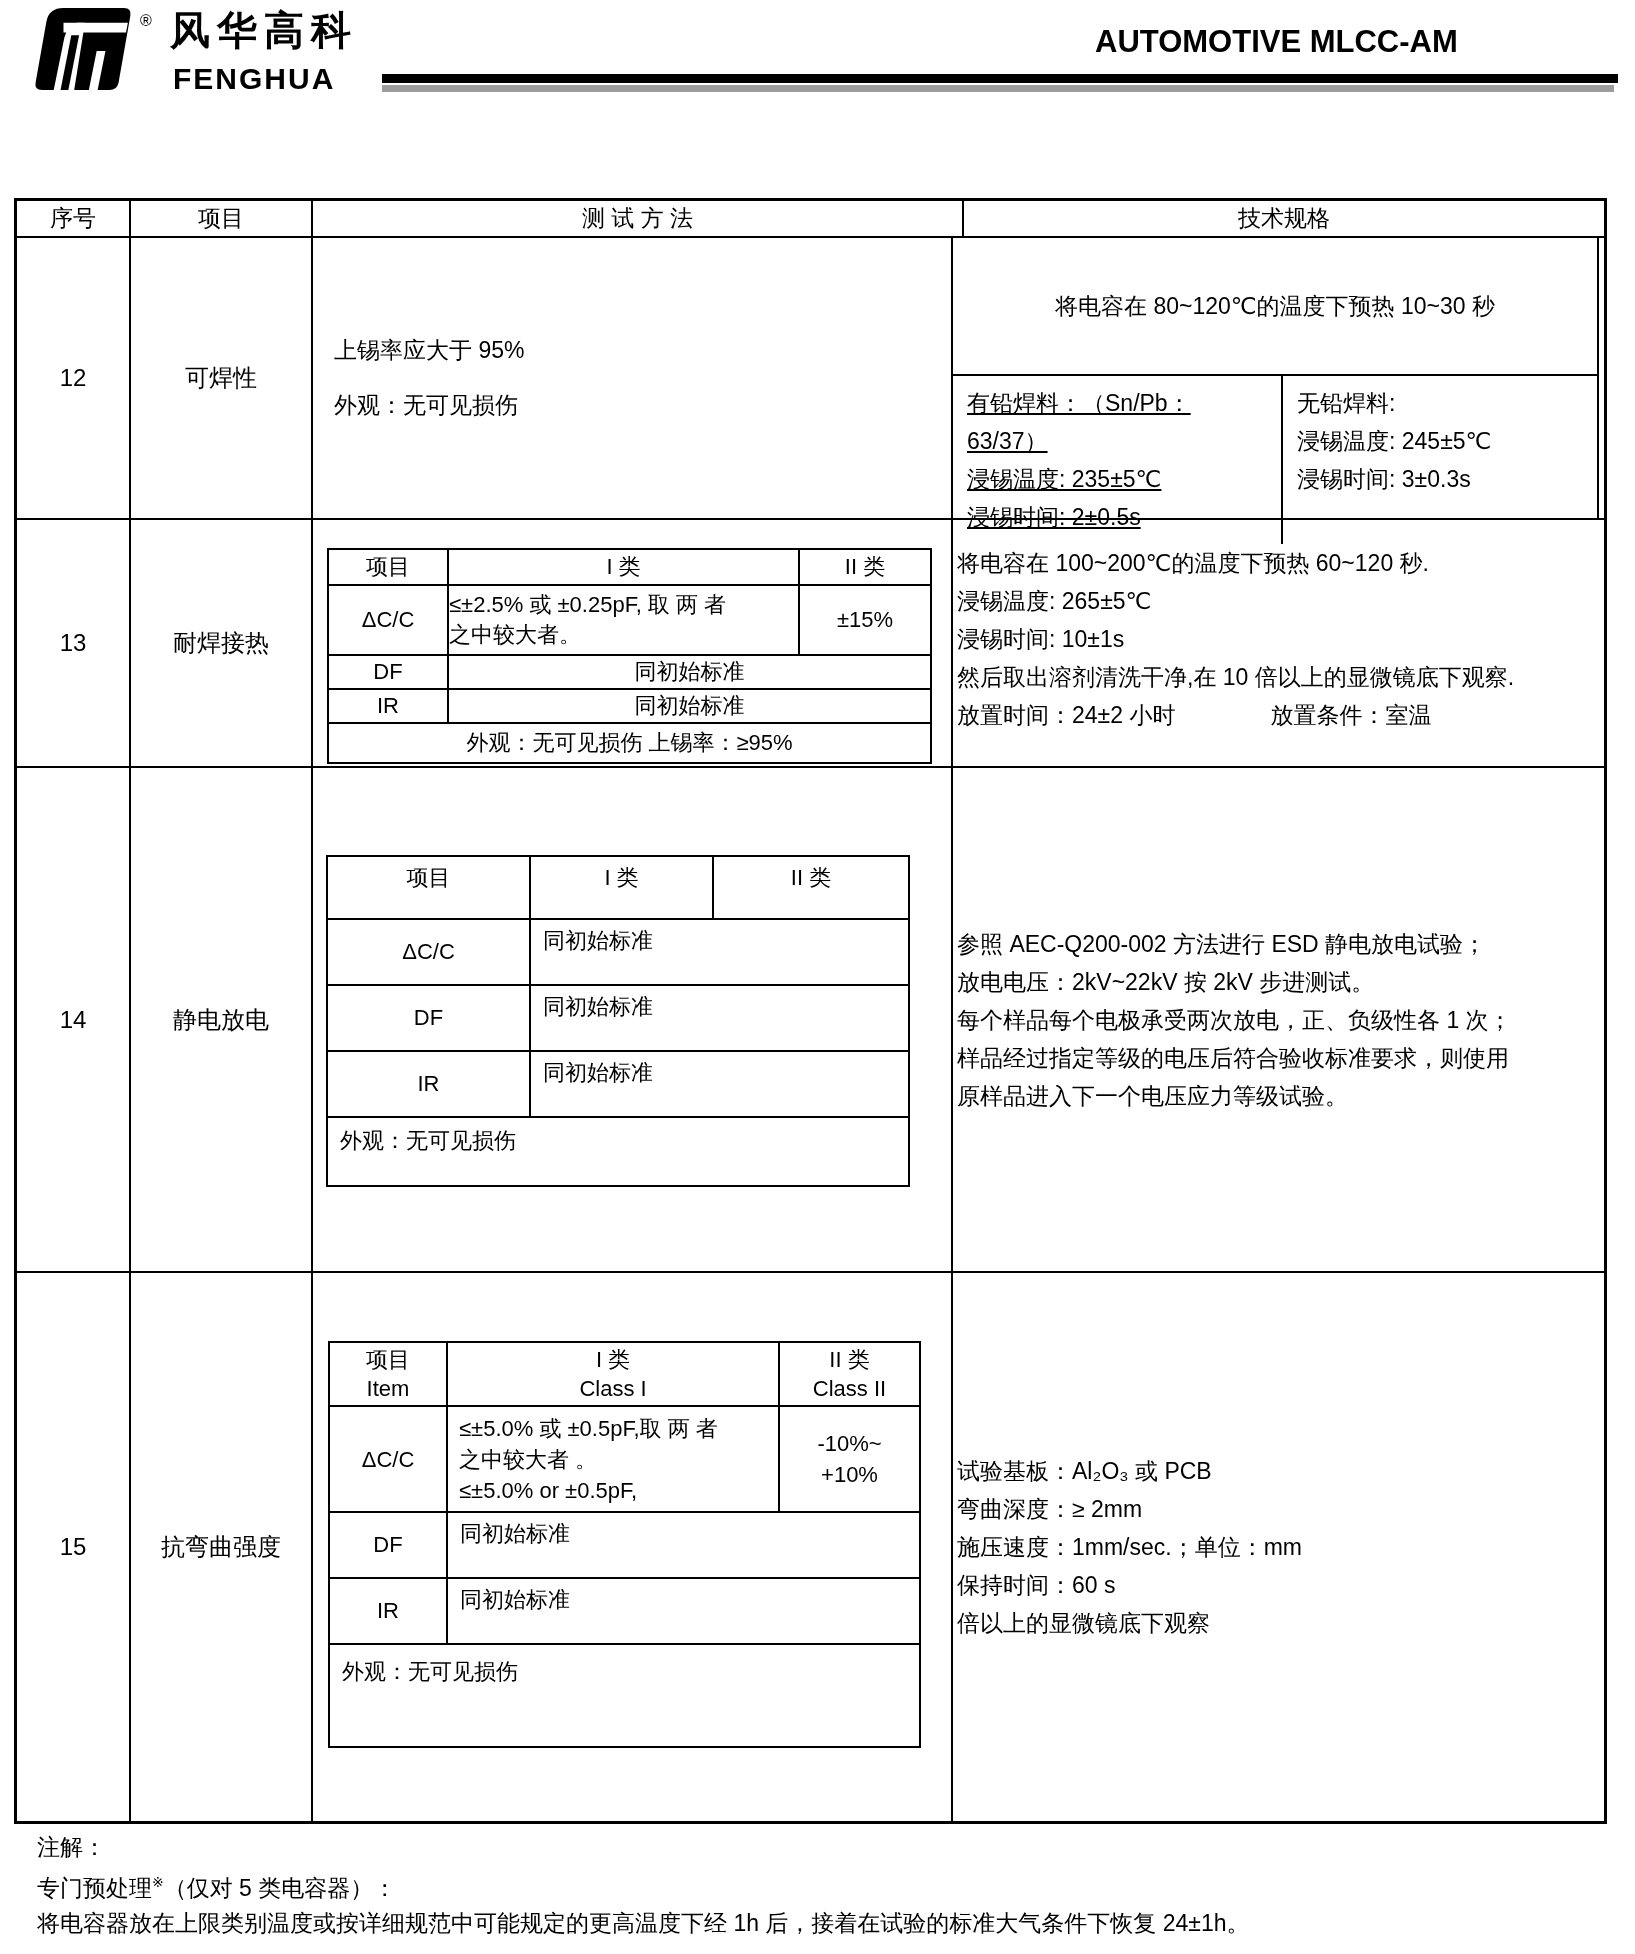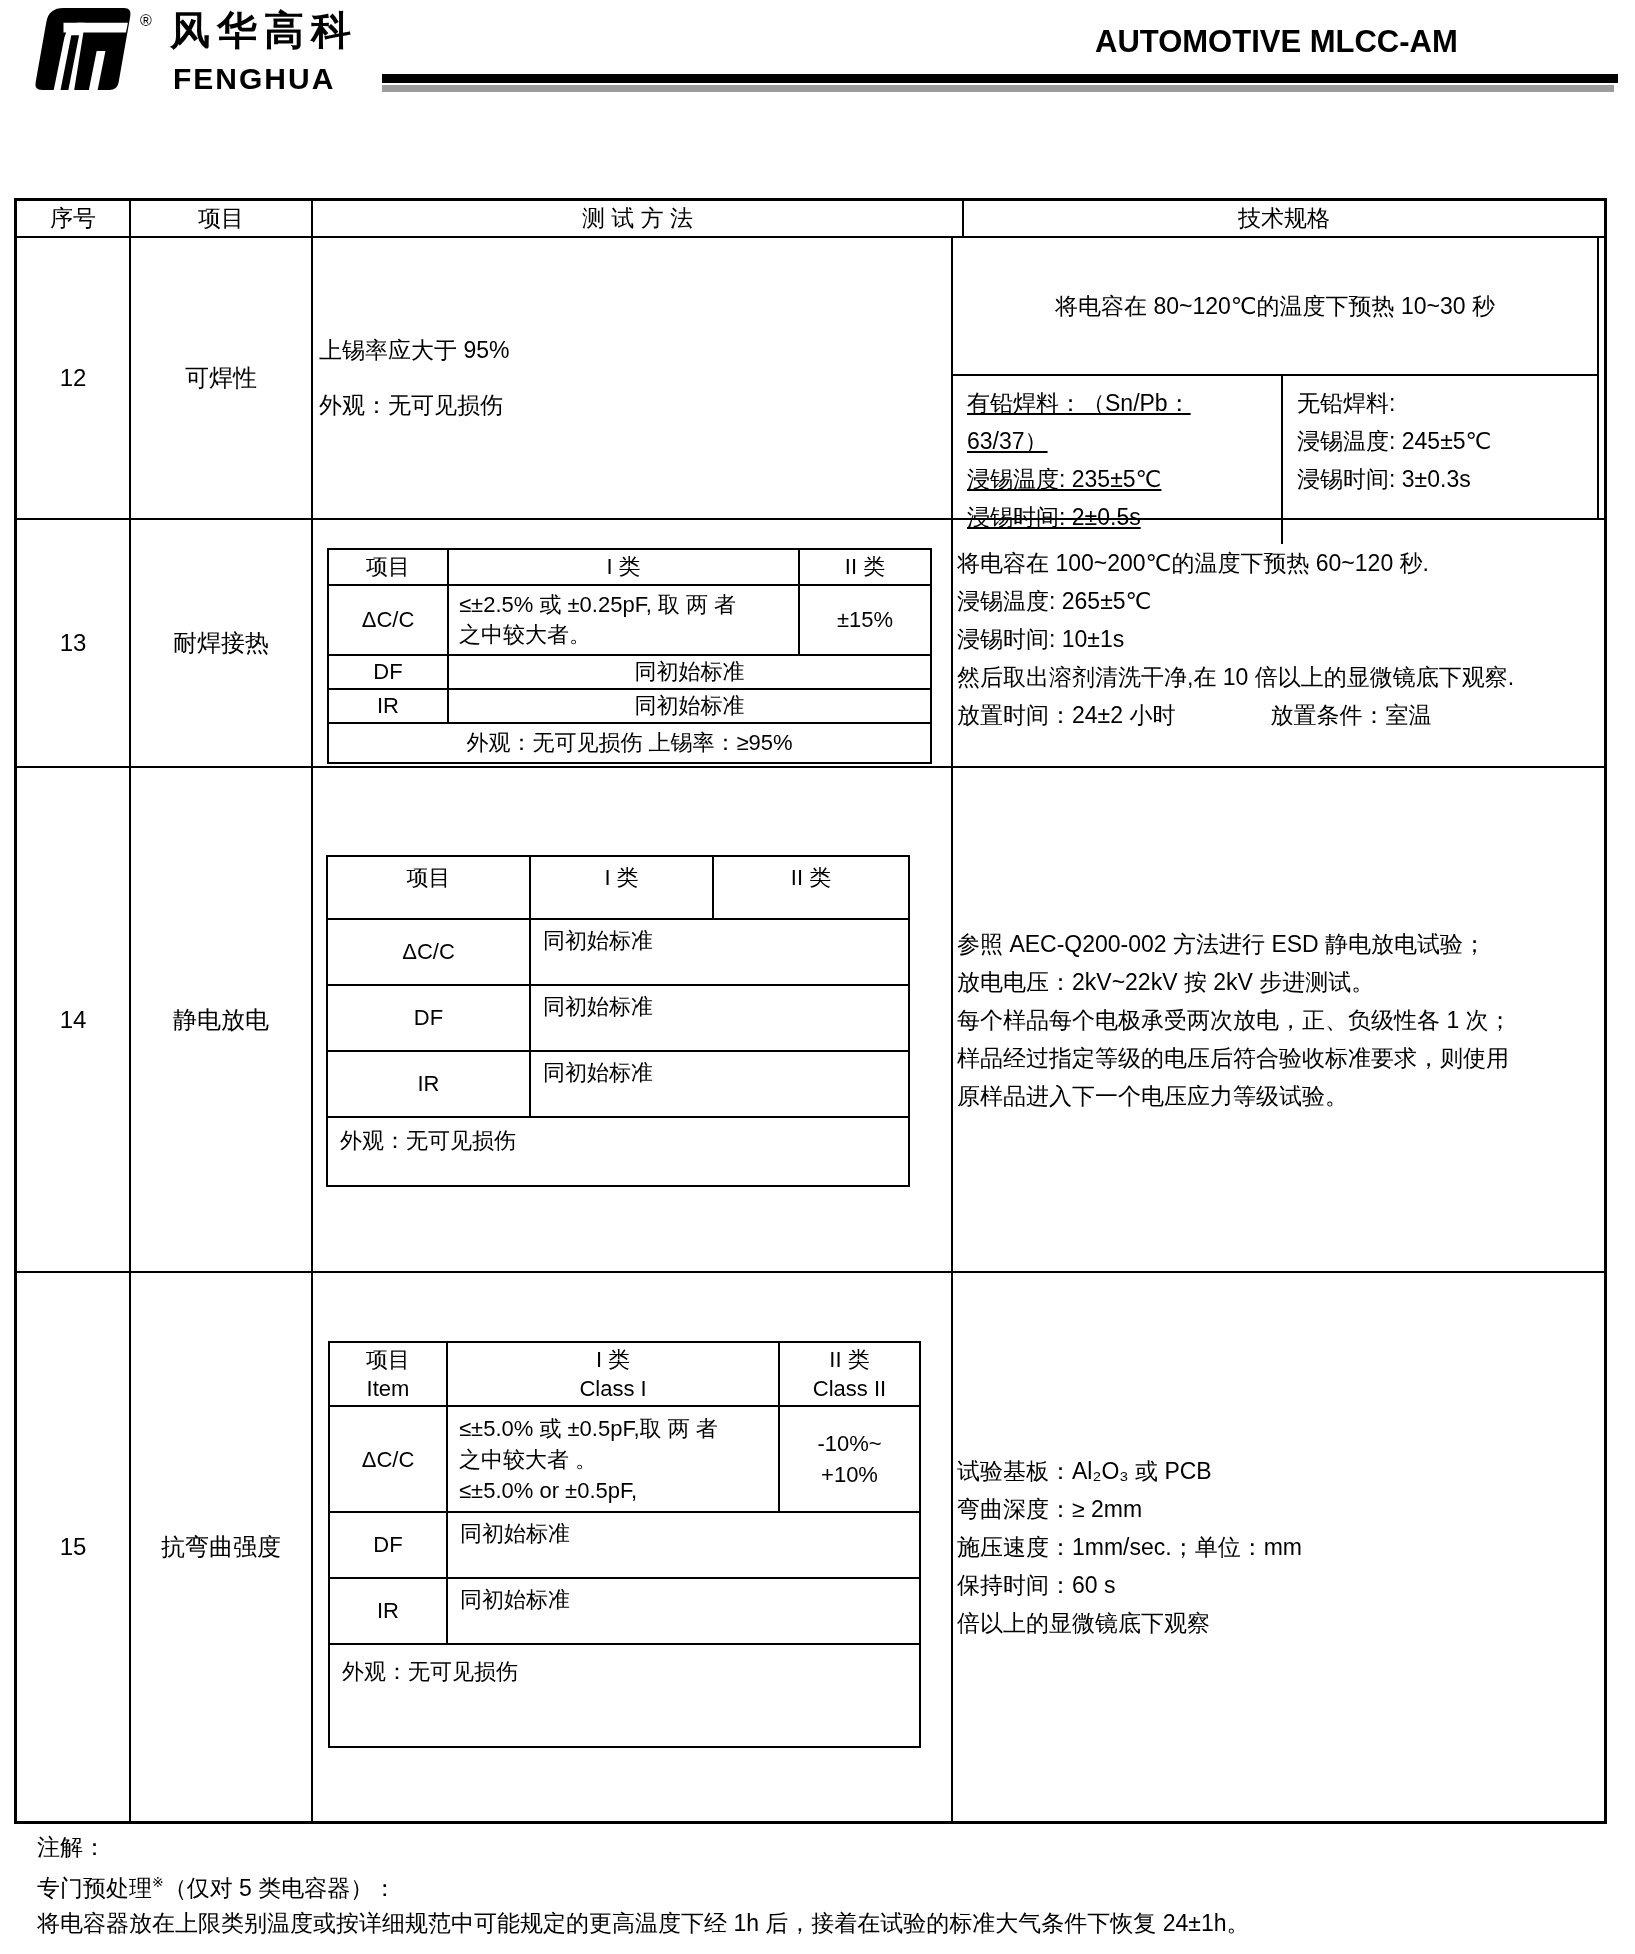--- a/index.html
+++ b/index.html
@@ -29,21 +29,21 @@
   .c4{flex:1;}
   .hrow{height:37px;font-size:23px;}
   .hrow .cell{display:flex;align-items:center;justify-content:center;}
   .r12{height:282px;}
   .r13{height:248px;}
   .r14{height:505px;}
   .r15{height:548px;}
   .ctr{display:flex;align-items:center;justify-content:center;font-size:24px;}
 
   
-  .spec12{display:flex;flex-direction:column;justify-content:center;gap:24px;padding-left:6px;font-size:23px;height:100%;box-sizing:border-box;}
+  .spec12{display:flex;flex-direction:column;justify-content:center;gap:24px;padding-left:21px;font-size:23px;height:100%;box-sizing:border-box;}
   .m12wrap{height:100%;display:flex;flex-direction:column;margin-right:5px;border-right:2px solid #000;box-sizing:border-box;}
   .preheat{height:138px;flex:0 0 138px;display:flex;align-items:center;justify-content:center;border-bottom:2px solid #000;box-sizing:border-box;font-size:23px;}
   .solder{display:flex;flex:1;}
   .sbox{padding:8px 14px;font-size:23px;line-height:38px;box-sizing:border-box;}
   .sbox-l{width:330px;flex:0 0 330px;border-right:2px solid #000;text-decoration:underline;}
   .sbox-r{flex:1;}
 
   
   .nt{position:absolute;border:2px solid #000;box-sizing:border-box;font-size:22px;}
   .ntr{display:flex;border-bottom:2px solid #000;box-sizing:border-box;}
@@ -52,21 +52,21 @@
   .ntc:last-child{border-right:none;}
   .pre{white-space:pre-line;}
   .tl{align-items:flex-start;justify-content:flex-start;text-align:left;padding:6px 0 0 12px;}
 
   .nt13{left:14px;top:28px;width:605px;}
   .nt13 .l{width:120px;flex:0 0 120px;}
   .nt13 .v1{width:351px;flex:0 0 351px;}
   .nt13 .v2{flex:1;}
   .nt13 .h{height:36px;}
   .nt13 .dcc{height:70px;line-height:30px;}
-  .nt13 .dcc .v1{align-items:center;justify-content:flex-start;text-align:left;padding-left:10px;}
+  .nt13 .dcc .v1{align-items:center;justify-content:flex-start;text-align:left;}
   .nt13 .sm{height:34px;}
   .nt13 .ft{height:38px;display:flex;align-items:center;justify-content:center;}
 
   .nt14{left:13px;top:87px;width:584px;}
   .nt14 .l{width:203px;flex:0 0 203px;}
   .nt14 .v1{width:183px;flex:0 0 183px;}
   .nt14 .v2{flex:1;}
   .nt14 .h{height:63px;}
   .nt14 .h .ntc{align-items:flex-start;padding-top:6px;}
   .nt14 .vr{height:66px;}

